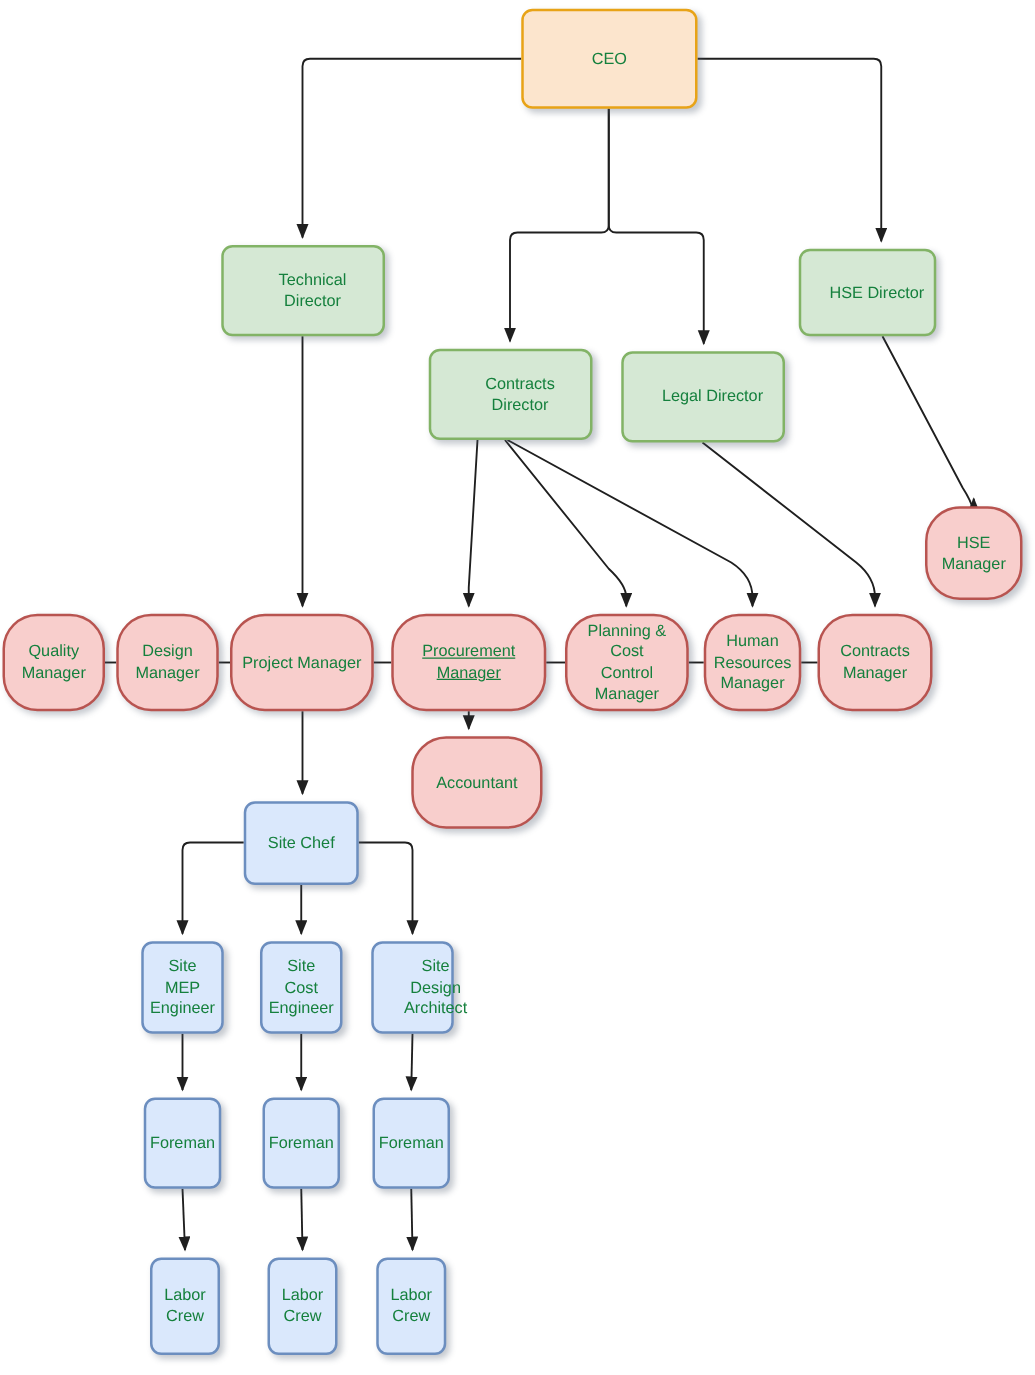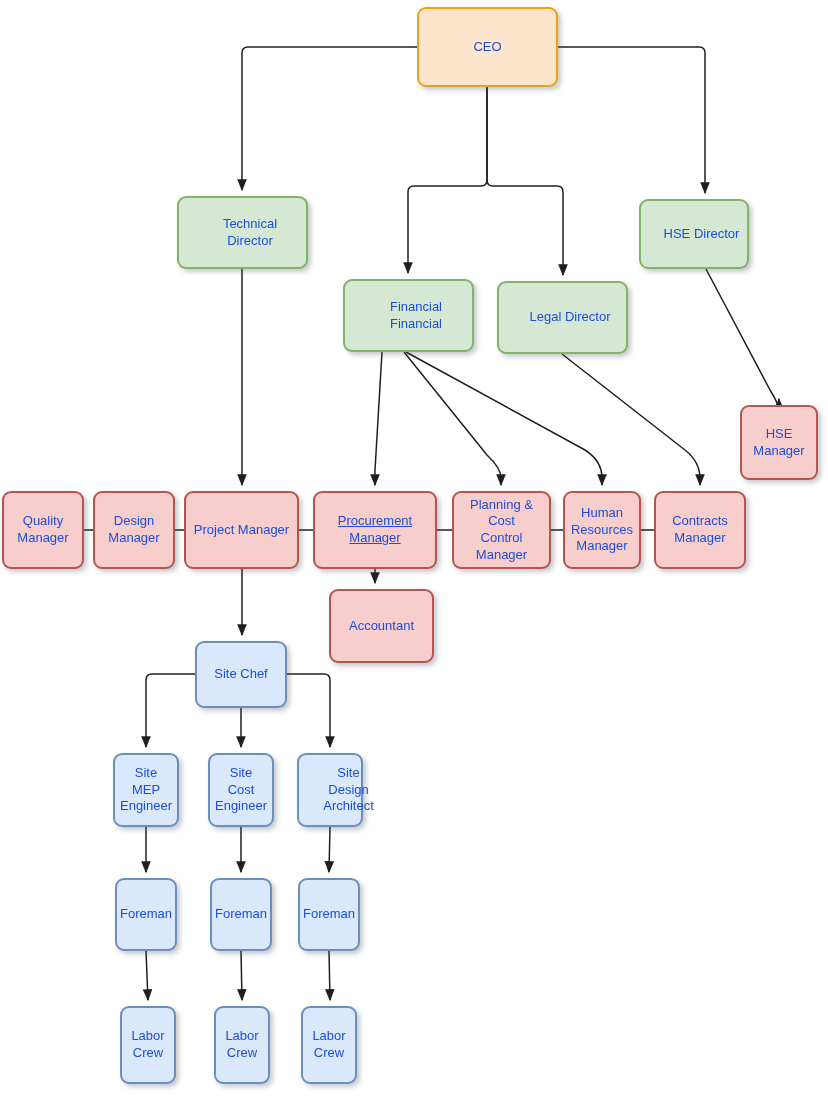--- a/index.html
+++ b/index.html
@@ -30,38 +30,39 @@
     box-sizing: border-box;
     display: flex;
     align-items: center;
     justify-content: center;
     text-align: center;
     border-radius: 9px;
     border-width: 2px;
     border-style: solid;
     font-size: 13px;
     line-height: 1.28;
-    color: #1d4ed8;
+    color: #15803d;
     padding: 2px 5px;
     box-shadow: 3px 3px 5px rgba(80, 90, 110, 0.33);
     white-space: pre-line;
     z-index: 2;
   }
   .node.exec {
     background: #fce5cd;
     border-color: #e8a317;
   }
   .node.director {
     background: #d5e8d4;
     border-color: #82b366;
     padding-left: 20px;
   }
   .node.manager {
     background: #f8cecc;
     border-color: #b85450;
+    border-radius: 28px;
   }
   .node.site {
     background: #dae8fc;
     border-color: #6c8ebf;
     justify-content: center;
   }
 </style>
 </head>
 <body>
 
@@ -98,21 +99,21 @@
         <path d="M 241 827 L 241 872" fill="none" stroke="#1f1f1f" stroke-width="1.5" stroke-linecap="butt" stroke-linejoin="round" marker-end="url(#arrowhead)"></path>
         <path d="M 330 827 L 329 872" fill="none" stroke="#1f1f1f" stroke-width="1.5" stroke-linecap="butt" stroke-linejoin="round" marker-end="url(#arrowhead)"></path>
         <path d="M 146 951 L 148 1000" fill="none" stroke="#1f1f1f" stroke-width="1.5" stroke-linecap="butt" stroke-linejoin="round" marker-end="url(#arrowhead)"></path>
         <path d="M 241 951 L 242 1000" fill="none" stroke="#1f1f1f" stroke-width="1.5" stroke-linecap="butt" stroke-linejoin="round" marker-end="url(#arrowhead)"></path>
         <path d="M 329 951 L 330 1000" fill="none" stroke="#1f1f1f" stroke-width="1.5" stroke-linecap="butt" stroke-linejoin="round" marker-end="url(#arrowhead)"></path>
       </g>
   </svg>
   <div id="node-group">
       <div class="node exec" style="left: 417px; top: 7px; width: 141px; height: 80px;"><span>CEO</span></div>
       <div class="node director" style="left: 177px; top: 196px; width: 131px; height: 73px;"><span>Technical Director</span></div>
-      <div class="node director" style="left: 343px; top: 279px; width: 131px; height: 73px;"><span>Financial Financial</span></div>
+      <div class="node director" style="left: 343px; top: 279px; width: 131px; height: 73px;"><span>Contracts Director</span></div>
       <div class="node director" style="left: 497px; top: 281px; width: 131px; height: 73px;"><span>Legal Director</span></div>
       <div class="node director" style="left: 639px; top: 199px; width: 110px; height: 70px;"><span>HSE Director</span></div>
       <div class="node manager" style="left: 2px; top: 491px; width: 82px; height: 78px;"><span>Quality
 Manager</span></div>
       <div class="node manager" style="left: 93px; top: 491px; width: 82px; height: 78px;"><span>Design
 Manager</span></div>
       <div class="node manager" style="left: 184px; top: 491px; width: 115px; height: 78px;"><span>Project Manager</span></div>
       <div class="node manager" style="left: 313px; top: 491px; width: 124px; height: 78px; text-decoration: underline;"><span>Procurement Manager</span></div>
       <div class="node manager" style="left: 452px; top: 491px; width: 99px; height: 78px;"><span>Planning &amp; Cost
 Control Manager</span></div>

